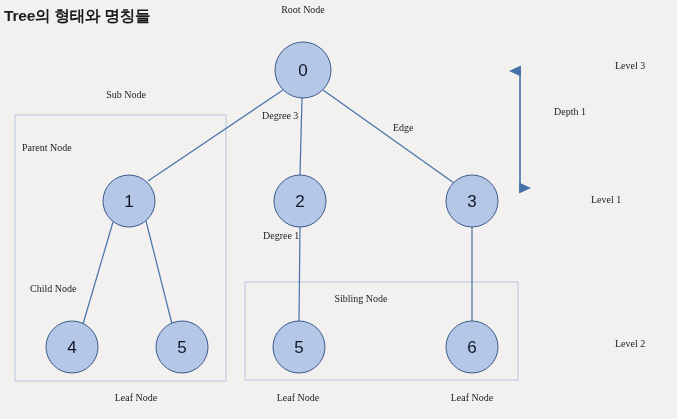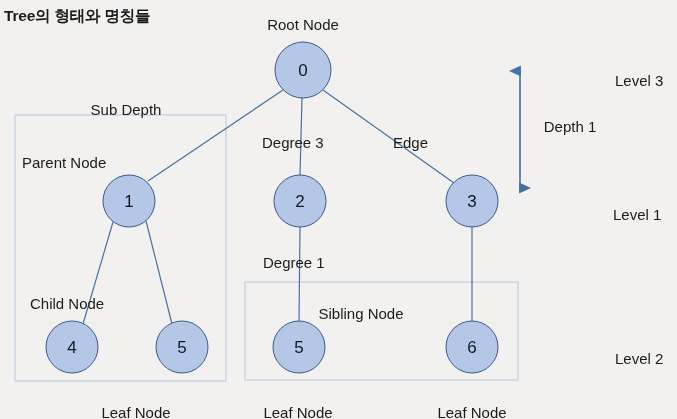--- a/index.html
+++ b/index.html
@@ -31,25 +31,24 @@
     left: 4px;
     top: 6px;
     font-size: 15.5px;
     font-weight: bold;
     color: #1b1b1b;
     letter-spacing: -0.2px;
     white-space: nowrap;
   }
   .lbl {
     position: absolute;
-    font-size: 15px;
+    font-size: 10px;
     color: #1c1c1c;
     white-space: nowrap;
-    font-family: Liberation Sans, sans-serif;
-    margin-top: 12px;
+    font-family: Liberation Serif, serif;
   }
   .lbl.ctr {
     transform: translateX(-50%);
   }
   .node-num {
     position: absolute;
     font-size: 17px;
     color: #101624;
     white-space: nowrap;
     transform: translate(-50%, -50%);
@@ -102,29 +101,29 @@
       <div class="node-num" style="left: 129px; top: 202px;">1</div>
       <div class="node-num" style="left: 300px; top: 202px;">2</div>
       <div class="node-num" style="left: 472px; top: 202px;">3</div>
       <div class="node-num" style="left: 72px; top: 348px;">4</div>
       <div class="node-num" style="left: 182px; top: 348px;">5</div>
       <div class="node-num" style="left: 299px; top: 348px;">5</div>
       <div class="node-num" style="left: 472px; top: 348px;">6</div>
     </div>
   <div id="annotation-labels">
       <div class="lbl ctr" style="left: 303px; top: 4px;">Root Node</div>
-      <div class="lbl ctr" style="left: 126px; top: 89px;">Sub Depth</div>
+      <div class="lbl ctr" style="left: 126px; top: 89px;">Sub Node</div>
       <div class="lbl" style="left: 22px; top: 142px; text-align: right;">Parent Node</div>
-      <div class="lbl" style="left: 262px; top: 122px;">Degree 3</div>
+      <div class="lbl" style="left: 262px; top: 110px;">Degree 3</div>
       <div class="lbl" style="left: 393px; top: 122px;">Edge</div>
       <div class="lbl" style="left: 30px; top: 283px;">Child Node</div>
-      <div class="lbl" style="left: 263px; top: 242px;">Degree 1</div>
+      <div class="lbl" style="left: 263px; top: 230px;">Degree 1</div>
       <div class="lbl ctr" style="left: 361px; top: 293px;">Sibling Node</div>
       <div class="lbl ctr" style="left: 136px; top: 392px;">Leaf Node</div>
       <div class="lbl ctr" style="left: 298px; top: 392px;">Leaf Node</div>
       <div class="lbl ctr" style="left: 472px; top: 392px;">Leaf Node</div>
       <div class="lbl ctr" style="left: 570px; top: 106px;">Depth 1</div>
       <div class="lbl" style="left: 615px; top: 60px;">Level 3</div>
-      <div class="lbl" style="left: 613px; top: 194px;">Level 1</div>
+      <div class="lbl" style="left: 591px; top: 194px;">Level 1</div>
       <div class="lbl" style="left: 615px; top: 338px;">Level 2</div>
     </div>
 
 </div>
 
 </body></html>

